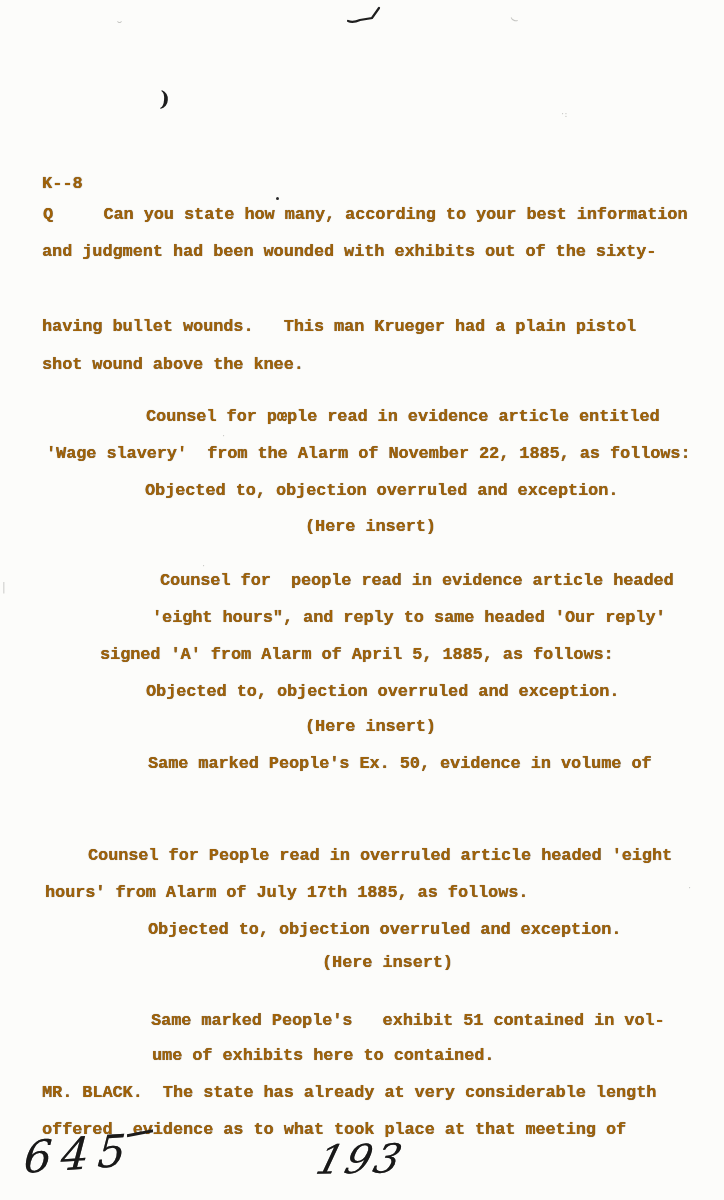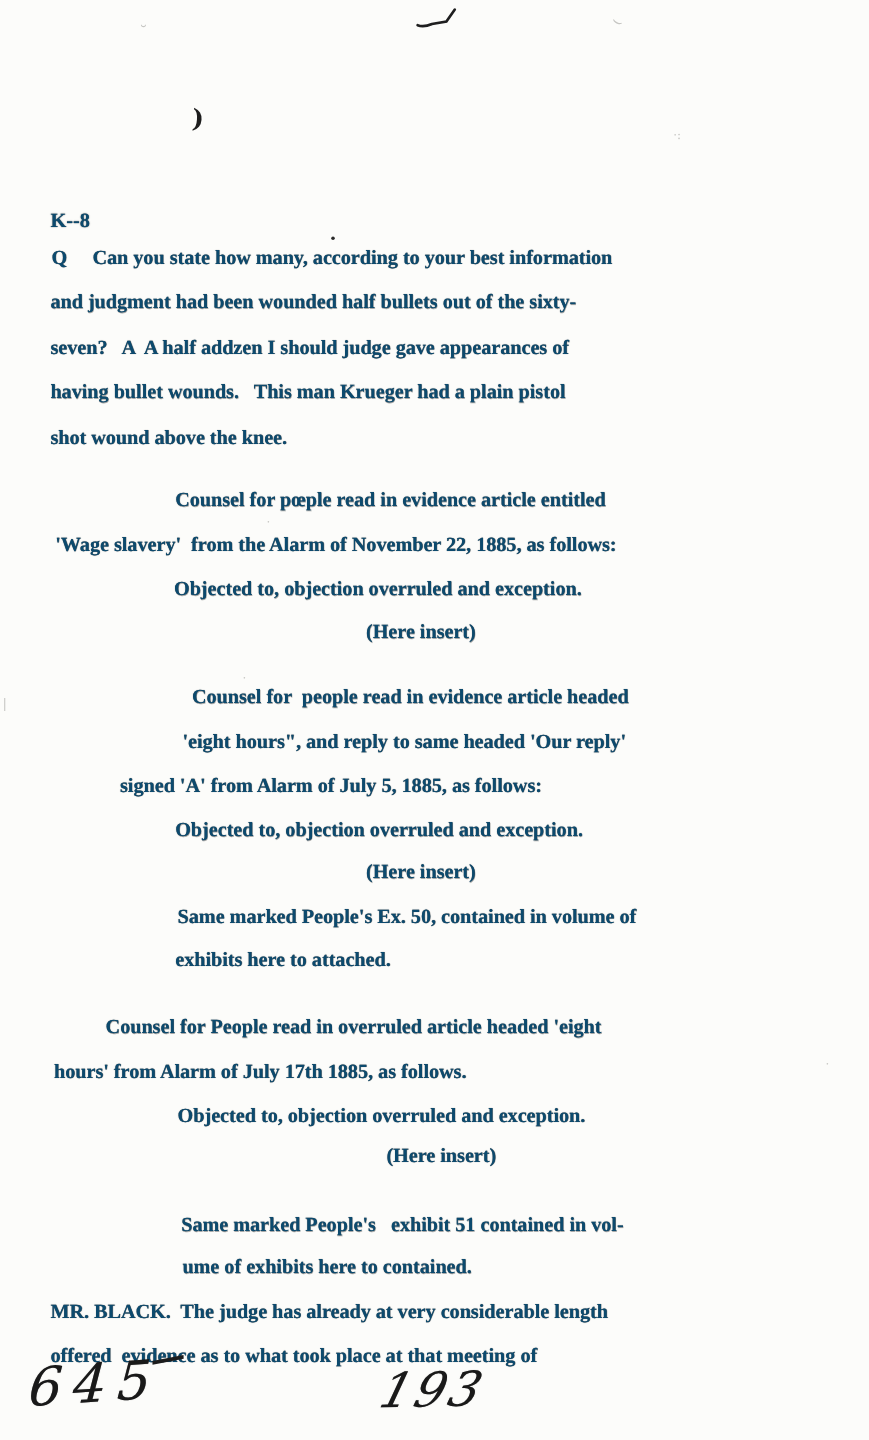--- a/index.html
+++ b/index.html
@@ -15,24 +15,23 @@
     overflow: hidden;
     font-family: "Liberation Mono", "DejaVu Sans Mono", monospace;
   }
   
   .tline {
     position: absolute;
     white-space: pre;
     font-size: 16.8px;
     line-height: 20px;
     font-weight: bold;
-    color: #0c4a6e;
+    color: #a16207;
     text-shadow: 0 0 0.7px rgba(20,20,20,0.65), 0.4px 0.4px 0.4px rgba(40,40,40,0.35);
     letter-spacing: 0px;
-    font-family: Liberation Serif, serif;
   }
   
   .slabel {
     font-size: 17px;
     font-weight: bold;
     text-shadow: 0 0 1px rgba(10,10,10,0.8);
   }
   
   .hand {
     position: absolute;
@@ -112,46 +111,44 @@
   <div class="smudge" style="left:561px; top:108px; font-size:10px;">·:</div>
   <div class="smudge" style="left:222px; top:430px; font-size:10px;">·</div>
   <div class="smudge" style="left:2px; top:580px; font-size:11px;">|</div>
   <div class="smudge" style="left:688px; top:882px; font-size:10px;">·</div>
   <div class="smudge" style="left:202px; top:560px; font-size:10px;">·</div>
   <div class="ink-dot" style="left:276px; top:197px; width:3px; height:3px;"></div>
 
   <div class="tline slabel" style="left:42px; top:174px;">K--8</div>
 
   <div class="tline" style="left:43px; top:205px;">Q     Can you state how many, according to your best information</div>
-  <div class="tline" style="left:42px; top:242px;">and judgment had been wounded half bullets out of the sixty-</div>
-  <div class="tline" style="left:42px; top:280px;">seven?   A  A half addzen I should judge gave appearances of</div>
+  <div class="tline" style="left:42px; top:242px;">and judgment had been wounded with exhibits out of the sixty-</div>
   <div class="tline" style="left:42px; top:317px;">having bullet wounds.   This man Krueger had a plain pistol</div>
   <div class="tline" style="left:42px; top:355px;">shot wound above the knee.</div>
 
   <div class="tline" style="left:146px; top:407px;">Counsel for pœple read in evidence article entitled</div>
   <div class="tline" style="left:46px; top:444px;">'Wage slavery'  from the Alarm of November 22, 1885, as follows:</div>
   <div class="tline" style="left:145px; top:481px;">Objected to, objection overruled and exception.</div>
   <div class="tline" style="left:305px; top:517px;">(Here insert)</div>
 
   <div class="tline" style="left:160px; top:571px;">Counsel for  people read in evidence article headed</div>
   <div class="tline" style="left:152px; top:608px;">'eight hours", and reply to same headed 'Our reply'</div>
-  <div class="tline" style="left:100px; top:645px;">signed 'A' from Alarm of July 5, 1885, as follows:</div>
+  <div class="tline" style="left:100px; top:645px;">signed 'A' from Alarm of April 5, 1885, as follows:</div>
   <div class="tline" style="left:146px; top:682px;">Objected to, objection overruled and exception.</div>
   <div class="tline" style="left:305px; top:717px;">(Here insert)</div>
-  <div class="tline" style="left:148px; top:754px;">Same marked People's Ex. 50, contained in volume of</div>
-  <div class="tline" style="left:146px; top:790px;">exhibits here to attached.</div>
+  <div class="tline" style="left:148px; top:754px;">Same marked People's Ex. 50, evidence in volume of</div>
 
   <div class="tline" style="left:88px; top:846px;">Counsel for People read in overruled article headed 'eight</div>
   <div class="tline" style="left:45px; top:883px;">hours' from Alarm of July 17th 1885, as follows.</div>
   <div class="tline" style="left:148px; top:920px;">Objected to, objection overruled and exception.</div>
   <div class="tline" style="left:322px; top:953px;">(Here insert)</div>
 
   <div class="tline" style="left:151px; top:1011px;">Same marked People's   exhibit 51 contained in vol-</div>
   <div class="tline" style="left:152px; top:1046px;">ume of exhibits here to contained.</div>
-  <div class="tline" style="left:42px; top:1083px;">MR. BLACK.  The judge has already at very considerable length</div>
+  <div class="tline" style="left:42px; top:1083px;">MR. BLACK.  The state has already at very considerable length</div>
   <div class="tline" style="left:42px; top:1120px;">offered  evidence as to what took place at that meeting of</div>
 
   <div class="hand hand-folio">
     <span>645</span>
     <span class="overbar"></span>
   </div>
   <div class="hand hand-page">193</div>
 
 </div>
 

